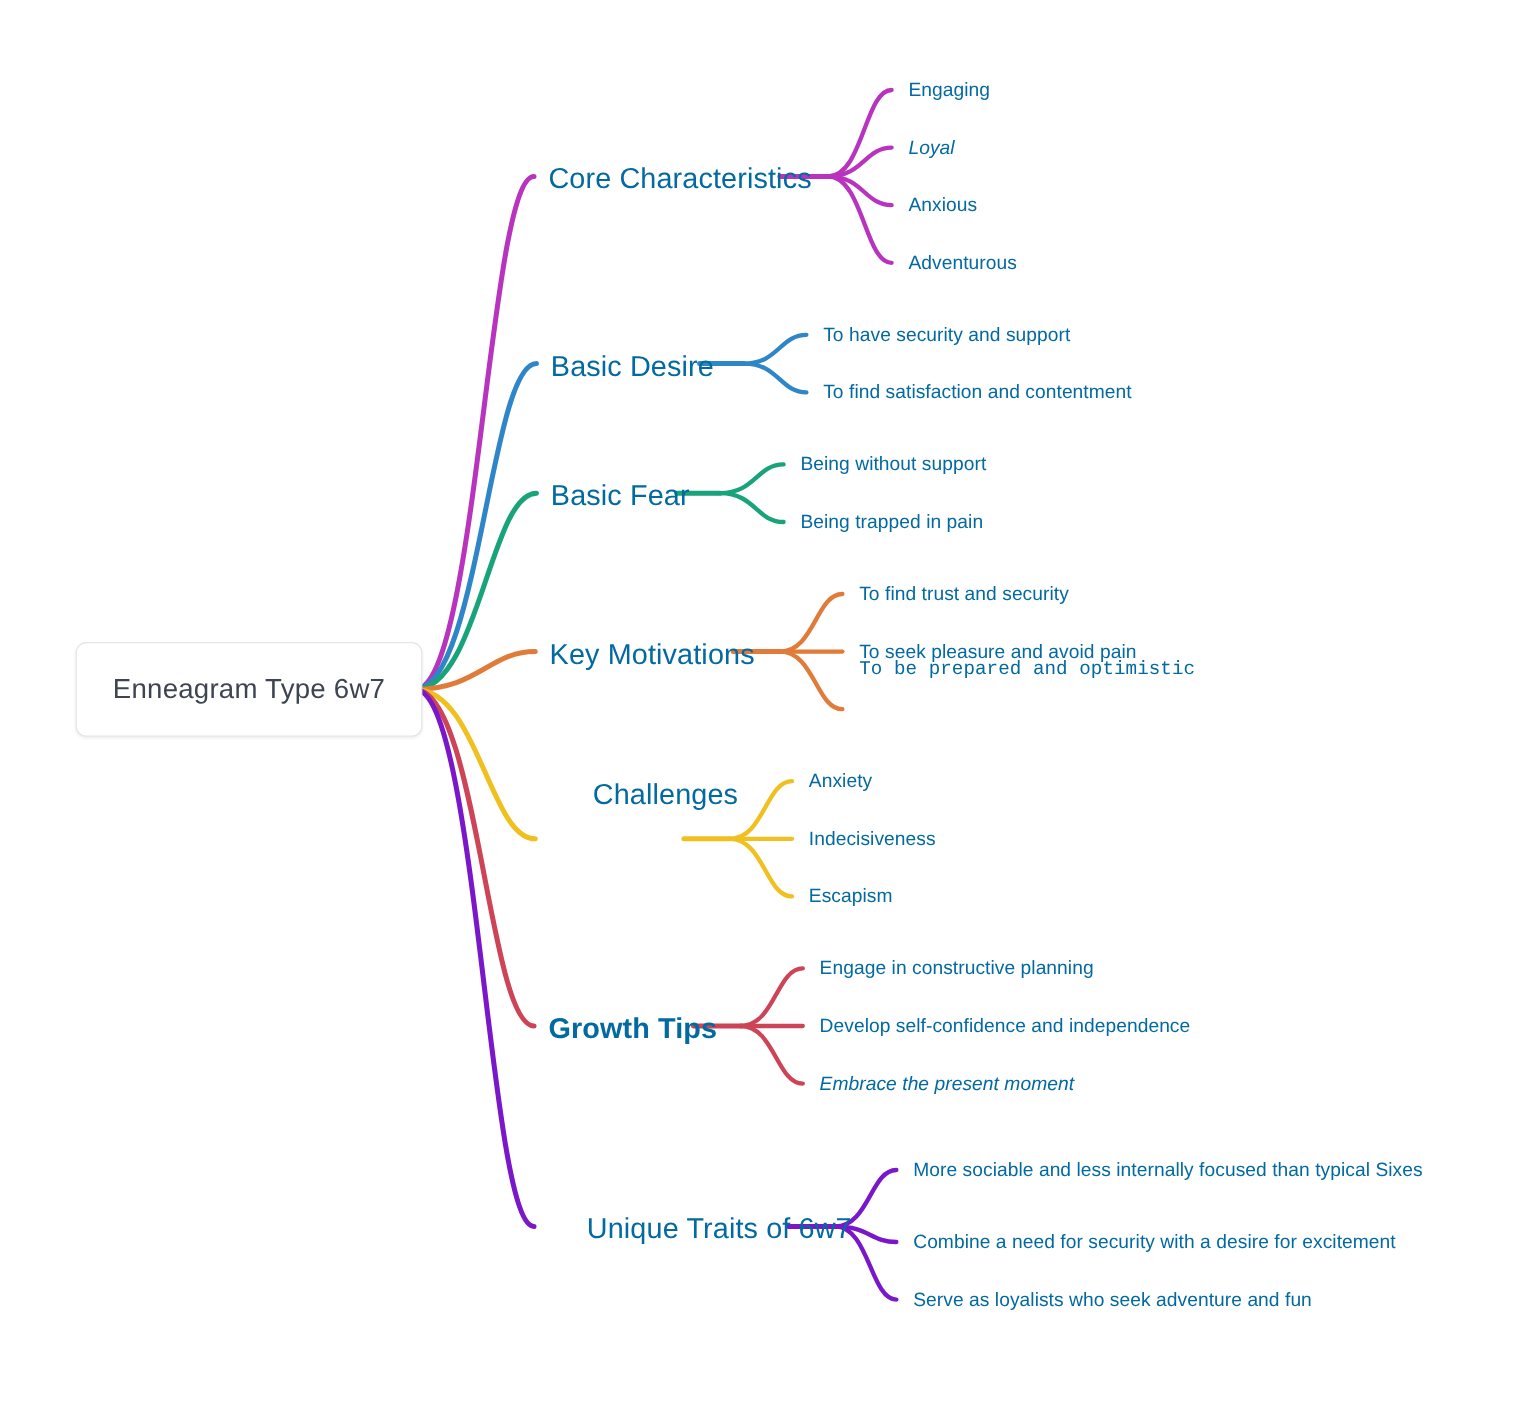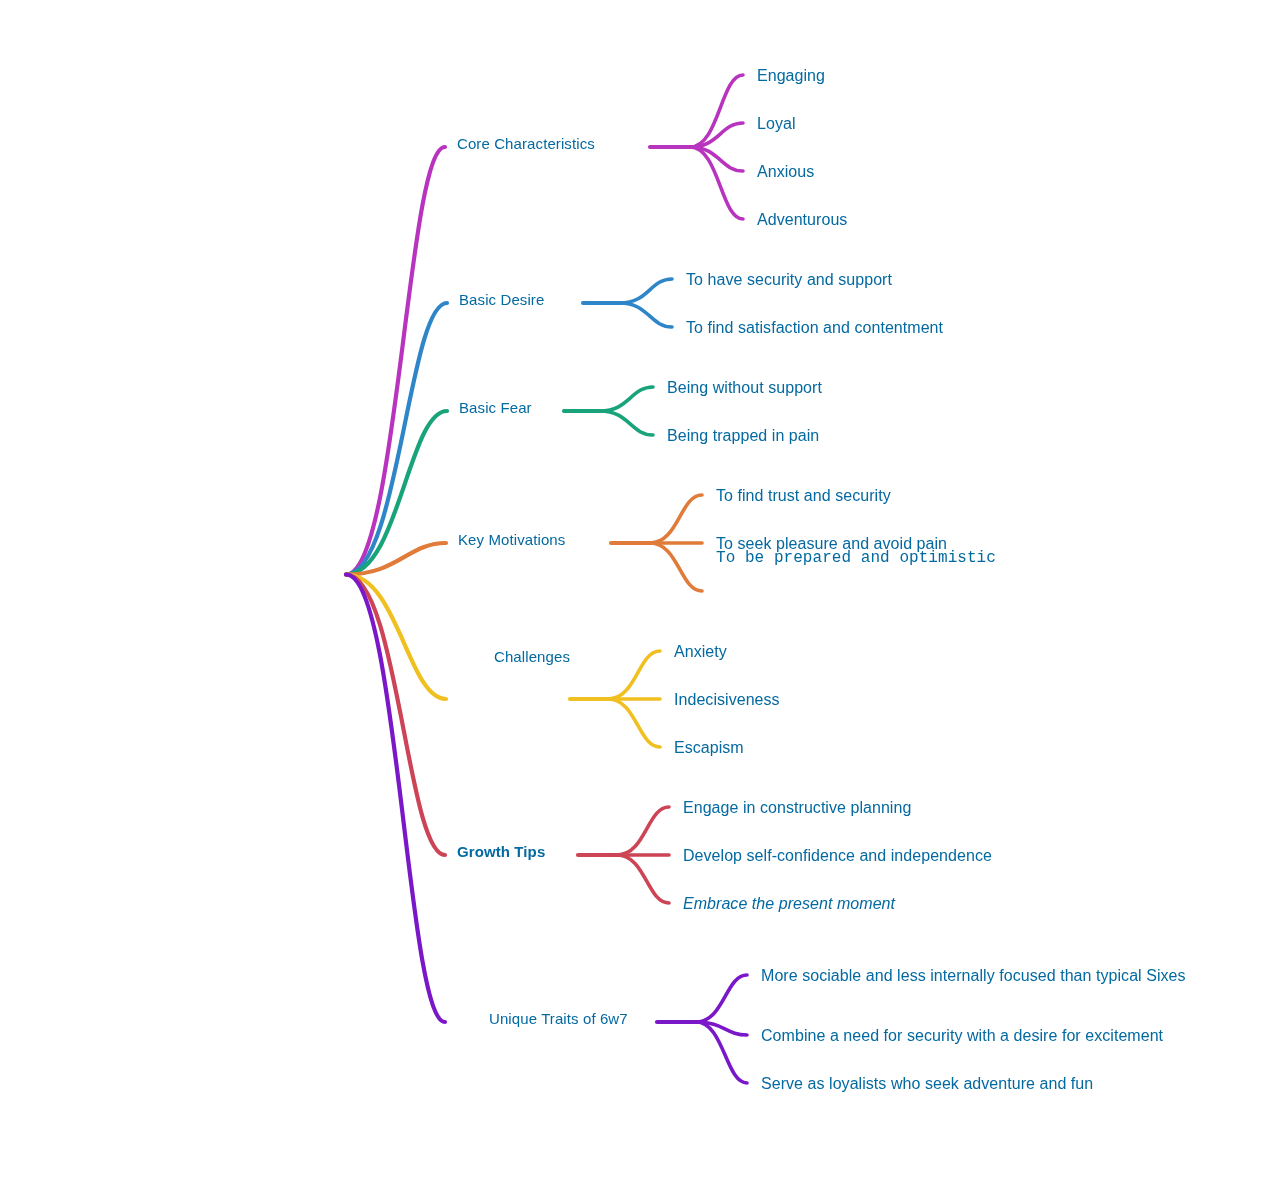--- a/index.html
+++ b/index.html
@@ -43,21 +43,21 @@
     justify-content: center;
     box-sizing: border-box;
   }
   .root-label {
     font-size: 23px;
     color: #3c4551;
     letter-spacing: 0.2px;
     white-space: pre;
   }
   .branch-label {
-    font-size: 15px;
+    font-size: 24px;
     letter-spacing: 0.1px;
   }
   .leaf-label {
     font-size: 16px;
     letter-spacing: 0.05px;
   }
 </style>
 </head>
 <body>
 
@@ -107,24 +107,27 @@
       </g>
       <g>
         <path d="M346,574.5 C397.48,574.5 407.38,1022 445,1022" stroke="#7a17c8" stroke-width="4.2" fill="none" stroke-linecap="round" stroke-linejoin="round"></path>
         <path d="M657,1022 L696,1022" stroke="#7a17c8" stroke-width="4.2" fill="none" stroke-linecap="round" stroke-linejoin="round"></path>
         <path d="M696,1022 C724.05,1022 725.58,975 747,975" stroke="#7a17c8" stroke-width="3.6" fill="none" stroke-linecap="round" stroke-linejoin="round"></path>
         <path d="M696,1022 C724.05,1022 725.58,1035 747,1035" stroke="#7a17c8" stroke-width="3.6" fill="none" stroke-linecap="round" stroke-linejoin="round"></path>
         <path d="M696,1022 C724.05,1022 725.58,1083 747,1083" stroke="#7a17c8" stroke-width="3.6" fill="none" stroke-linecap="round" stroke-linejoin="round"></path>
       </g>
     </svg>
 
+  <div class="root-node" style="left: 63px; top: 535px; width: 289px; height: 79px; border-color: rgb(227, 229, 232); background: rgb(255, 255, 255);">
+    <span class="root-label">Enneagram Type 6w7</span>
+  </div>
 
   <div id="labels-layer">
       <div class="node-label leaf-label" style="left: 757px; top: 63.5px;">Engaging</div>
-      <div class="node-label leaf-label" style="left: 757px; top: 111.5px;">Loyal</div>
+      <div class="node-label leaf-label" style="left: 757px; top: 111.5px; font-style: italic;">Loyal</div>
       <div class="node-label leaf-label" style="left: 757px; top: 159.5px;">Anxious</div>
       <div class="node-label leaf-label" style="left: 757px; top: 207.5px;">Adventurous</div>
       <div class="node-label branch-label" style="left: 457px; top: 133px;">Core Characteristics</div>
       <div class="node-label leaf-label" style="left: 686px; top: 267.5px;">To have security and support</div>
       <div class="node-label leaf-label" style="left: 686px; top: 315.5px;">To find satisfaction and contentment</div>
       <div class="node-label branch-label" style="left: 459px; top: 289px;">Basic Desire</div>
       <div class="node-label leaf-label" style="left: 667px; top: 375.5px;">Being without support</div>
       <div class="node-label leaf-label" style="left: 667px; top: 423.5px;">Being trapped in pain</div>
       <div class="node-label branch-label" style="left: 459px; top: 397px;">Basic Fear</div>
       <div class="node-label leaf-label" style="left: 716px; top: 483.5px;">To find trust and security</div>

